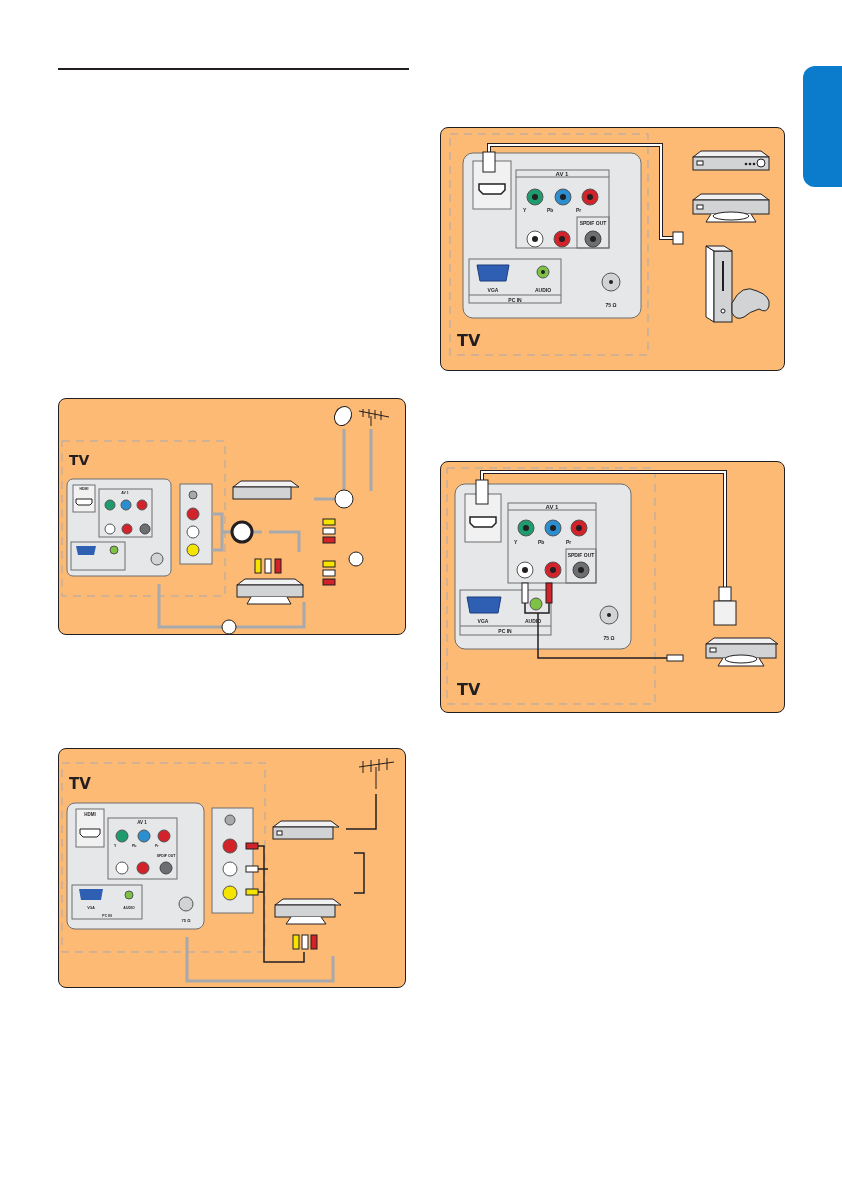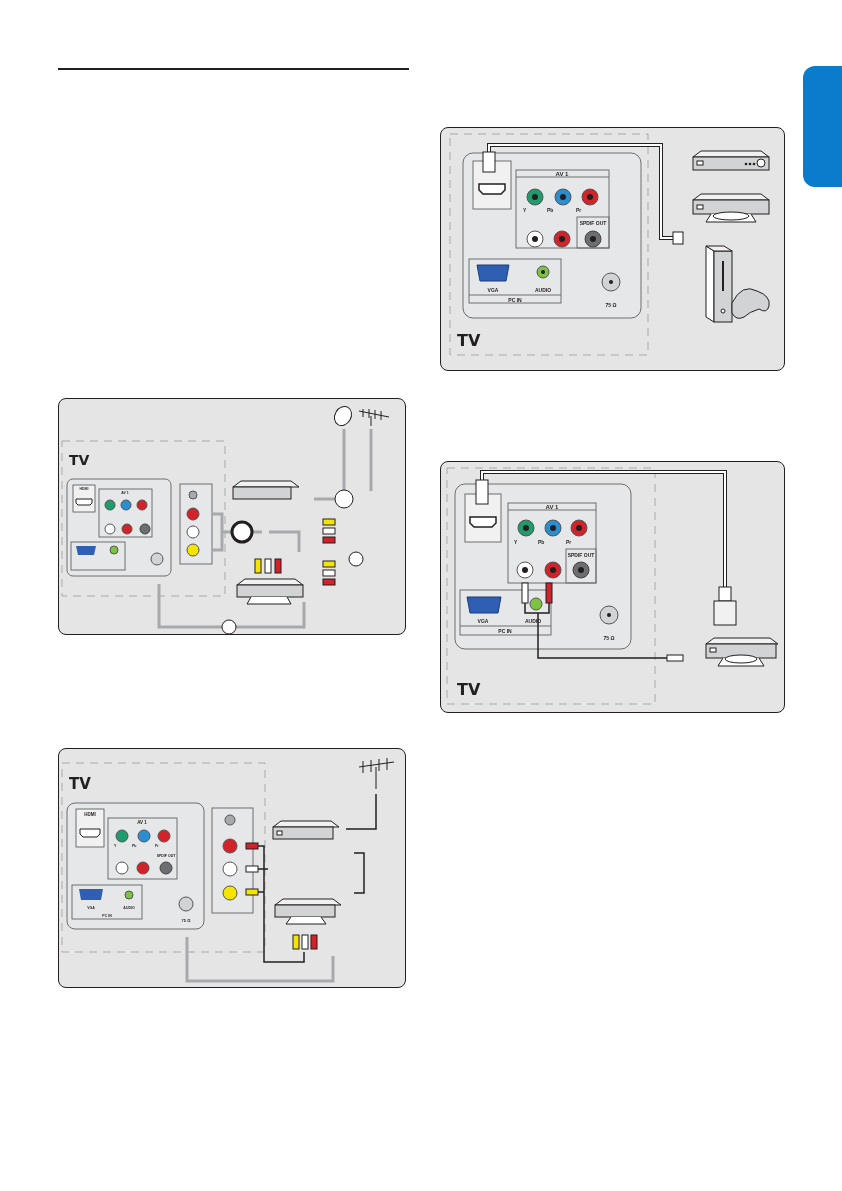--- a/index.html
+++ b/index.html
@@ -1,19 +1,19 @@
 <!DOCTYPE html>
 <html><head>
 <meta charset="utf-8">
 <style>
   html,body{margin:0;padding:0;background:#fff;}
   body{width:842px;height:1191px;position:relative;overflow:hidden;font-family:"Liberation Sans",sans-serif;}
   .rule{position:absolute;left:58px;top:68px;width:351px;height:2px;background:#231f20;}
   .tab{position:absolute;left:803px;top:66px;width:39px;height:121px;background:#0a7ccb;border-radius:12px 0 0 12px;}
-  .panel{position:absolute;border:1.5px solid #231f20;border-radius:8px;background:#e5e5e5;overflow:hidden;}
+  .panel{position:absolute;border:1.5px solid #231f20;border-radius:8px;background:#fdba74;overflow:hidden;}
   svg{display:block;}
   .lbl{font-family:"Liberation Sans",sans-serif;font-weight:bold;fill:#231f20;}
   .tv{font-family:"DejaVu Sans",sans-serif;font-weight:bold;fill:#231f20;}
 </style>
 </head>
 <body>
 
 <div class="rule"></div>
 <div class="tab"></div>
 

